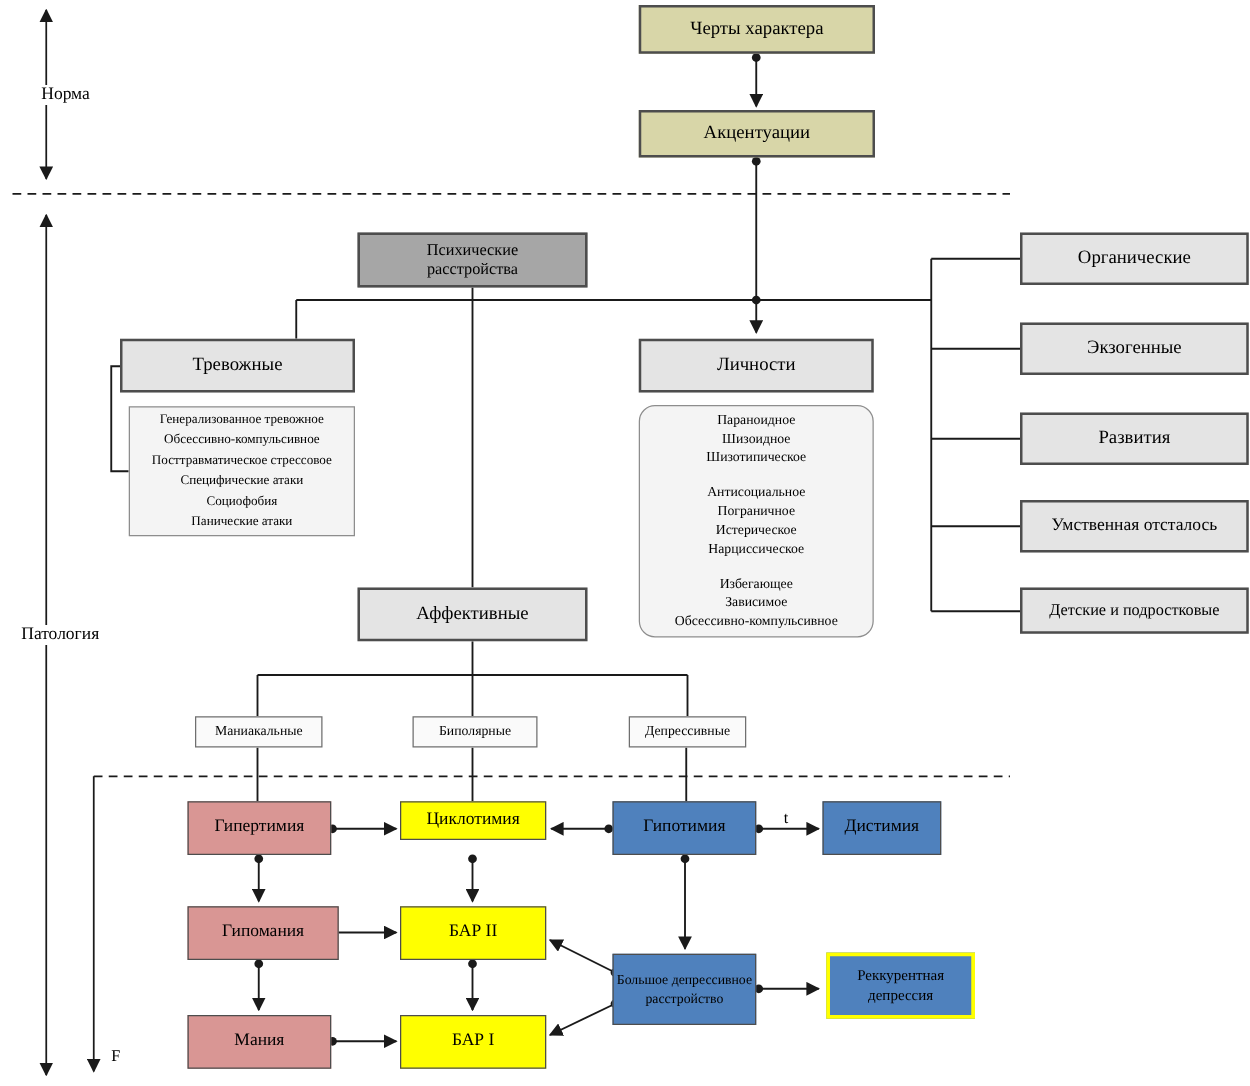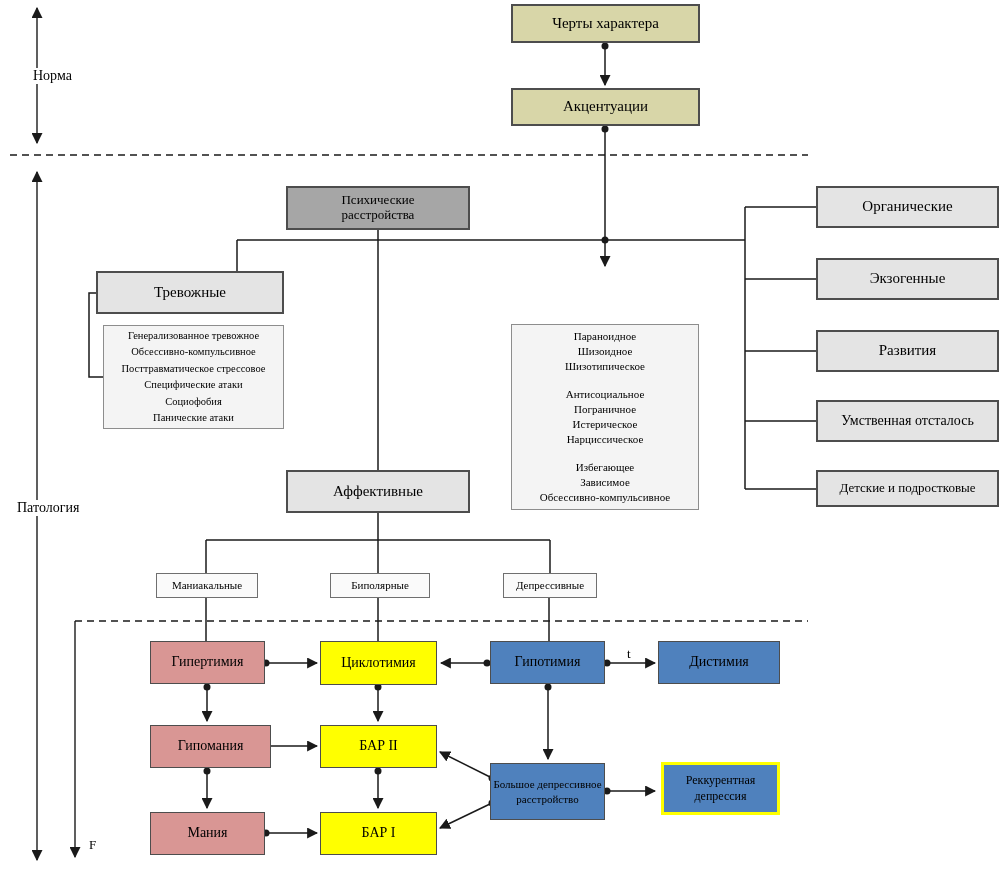--- a/index.html
+++ b/index.html
@@ -121,21 +121,22 @@
   <div class="node light" style="left:96px; top:271px; width:188px; height:43px;">Тревожные</div>
   <div class="node pale list-col" style="left:103px; top:325px; width:181px; height:104px;">
     <div>Генерализованное тревожное</div>
     <div>Обсессивно-компульсивное</div>
     <div>Посттравматическое стрессовое</div>
     <div>Специфические атаки</div>
     <div>Социофобия</div>
     <div>Панические атаки</div>
   </div>
 
-  <div class="node pale list-col plist" style="left:511px; top:324px; width:188px; height:186px;">
+  <div class="node light" style="left:511px; top:271px; width:188px; height:43px;">Личности</div>
+  <div class="node pale list-col plist" style="left:511px; top:324px; width:188px; height:186px;border-radius:13px;">
     <div class="group">
       <div>Параноидное</div>
       <div>Шизоидное</div>
       <div>Шизотипическое</div>
     </div>
     <div class="group">
       <div>Антисоциальное</div>
       <div>Пограничное</div>
       <div>Истерическое</div>
       <div>Нарциссическое</div>
@@ -153,23 +154,23 @@
   <div class="node light" style="left:816px; top:258px; width:183px; height:42px;">Экзогенные</div>
   <div class="node light" style="left:816px; top:330px; width:183px; height:42px;">Развития</div>
   <div class="node light" style="left:816px; top:400px; width:183px; height:42px; font-size:14px;">Умственная отсталось</div>
   <div class="node light" style="left:816px; top:470px; width:183px; height:37px; font-size:13px;">Детские и подростковые</div>
 
   <div class="node sub" style="left:156px; top:573px; width:102px; height:25px;">Маниакальные</div>
   <div class="node sub" style="left:330px; top:573px; width:100px; height:25px;">Биполярные</div>
   <div class="node sub" style="left:503px; top:573px; width:94px; height:25px;">Депрессивные</div>
 
   <div class="node pink" style="left:150px; top:641px; width:115px; height:43px;">Гипертимия</div>
-  <div class="node yellow" style="left:320px; top:641px; width:117px; height:44px;">Циклотимия</div>
+  <div class="node yellow" style="left:320px; top:641px; width:117px; height:31px;">Циклотимия</div>
   <div class="node blue" style="left:490px; top:641px; width:115px; height:43px;">Гипотимия</div>
-  <div class="node blue" style="left:658px; top:641px; width:122px; height:43px;">Дистимия</div>
+  <div class="node blue" style="left:658px; top:641px; width:95px; height:43px;">Дистимия</div>
 
   <div class="node pink" style="left:150px; top:725px; width:121px; height:43px;">Гипомания</div>
   <div class="node yellow" style="left:320px; top:725px; width:117px; height:43px;">БАР II</div>
 
   <div class="node blue" style="left:490px; top:763px; width:115px; height:57px; font-size:11px; line-height:1.3;">Большое депрессивное расстройство</div>
   <div class="node blue recurrent-border" style="left:661px; top:762px; width:119px; height:53px; font-size:12px; line-height:1.3;">Реккурентная депрессия</div>
 
   <div class="node pink" style="left:150px; top:812px; width:115px; height:43px;">Мания</div>
   <div class="node yellow" style="left:320px; top:812px; width:117px; height:43px;">БАР I</div>
 

